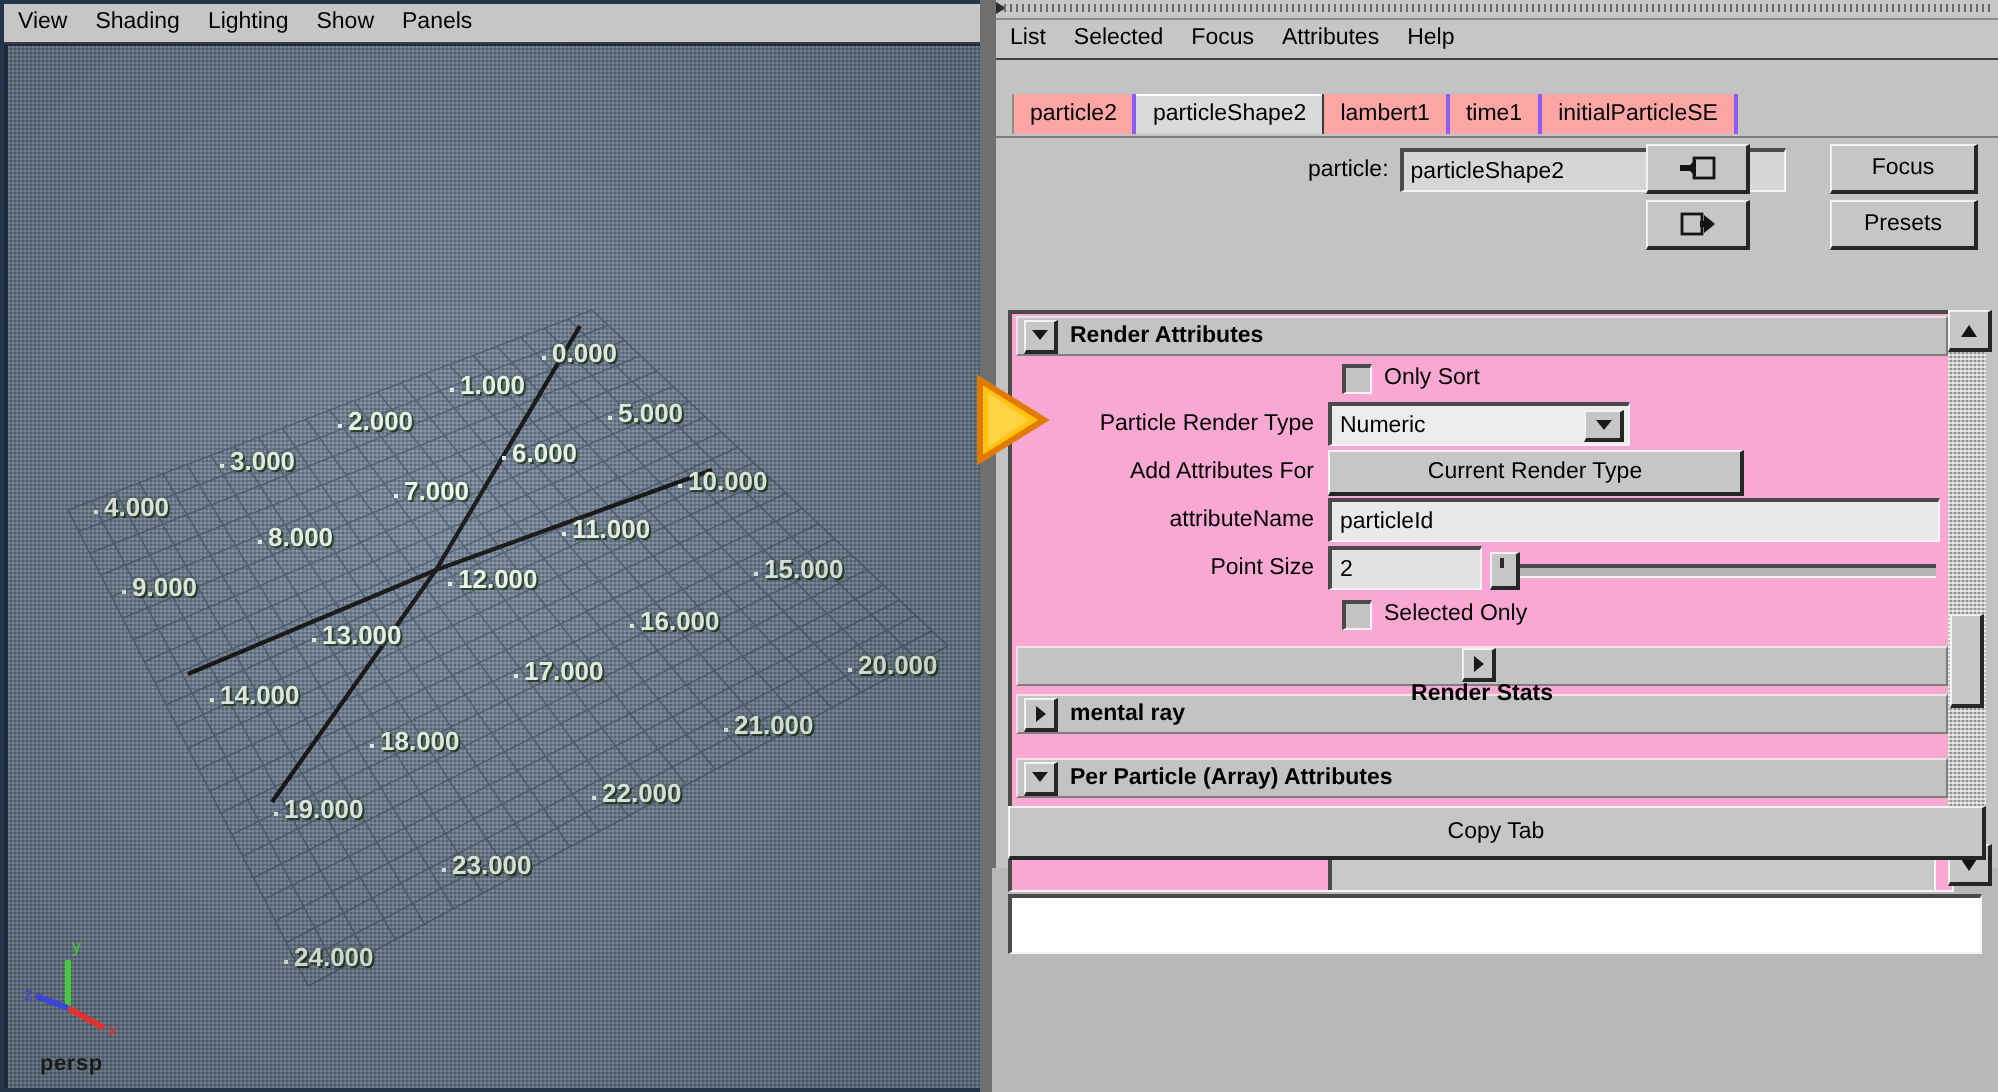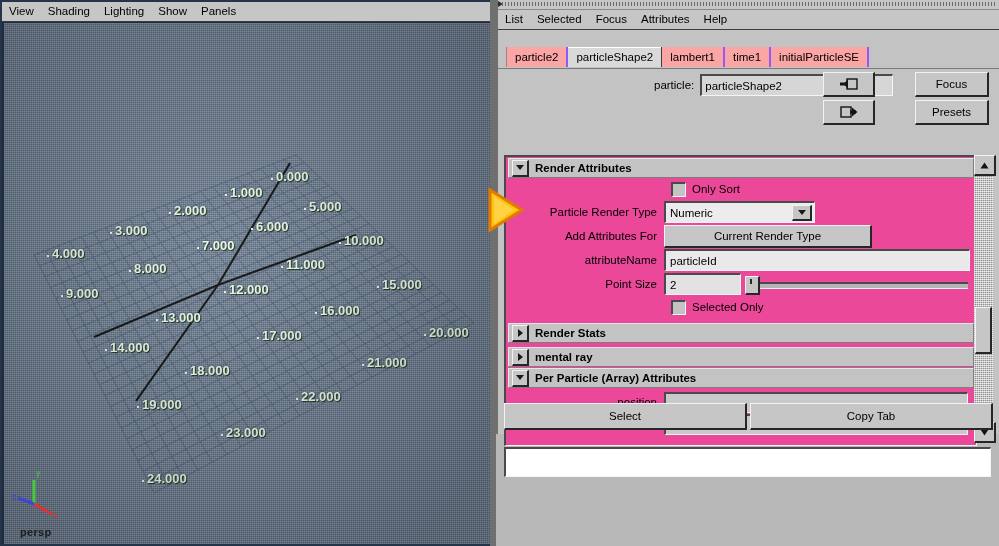--- a/index.html
+++ b/index.html
@@ -56,21 +56,21 @@
         font-family:"Liberation Sans",sans-serif;font-size:11.5px;color:#000;padding:0 3px;box-sizing:border-box;}
   #icon-col{position:absolute;right:118px;top:0;width:52px;}
   #btn-col{position:absolute;right:4px;top:0;width:74px;}
   .icon-btn{height:22px;background:#c6c6c6;display:flex;align-items:center;justify-content:center;
             margin-bottom:3px;cursor:default;}
   .push-btn{height:22px;background:#c6c6c6;display:flex;align-items:center;justify-content:center;
             font-size:11.5px;color:#000;margin-bottom:3px;cursor:default;}
 
   
   #attr-area{position:absolute;left:6px;top:155px;width:470px;height:288px;background:#c3c3c3;}
-  #attr-inner{position:absolute;inset:0;overflow:hidden;background:#ec4899;}
+  #attr-inner{position:absolute;inset:0;overflow:hidden;background:#f9a8d4;}
   .frame-hdr{display:flex;align-items:center;height:18px;background:#c3c3c3;margin:1px 2px 0 2px;
              border-top:1px solid #e6e6e6;border-left:1px solid #e6e6e6;
              border-right:1px solid #7d7d7d;border-bottom:1px solid #7d7d7d;cursor:default;}
   .frame-arrow{width:14px;height:14px;margin:0 6px 0 3px;background:#c6c6c6;
                display:flex;align-items:center;justify-content:center;flex:0 0 14px;}
   .tri-down{width:0;height:0;border-left:4px solid transparent;border-right:4px solid transparent;border-top:5px solid #1a1a1a;}
   .tri-right{width:0;height:0;border-top:4px solid transparent;border-bottom:4px solid transparent;border-left:5px solid #1a1a1a;}
   .frame-title{font-size:11.5px;font-weight:700;color:#000;}
 
   .attr-row{display:flex;align-items:center;height:24px;padding-right:6px;}
@@ -333,35 +333,35 @@
               <div class="tick"></div>
             </div>
           </div>
         </div>
 
         <div class="chk-row">
           <div class="chk bevel-in"></div>
           <span class="chk-lbl">Selected Only</span>
         </div>
 
-        <div class="frame-hdr" style="margin-top:5px;">
+        <div class="frame-hdr" style="margin-top:5px;flex-direction:column;">
           <div class="frame-arrow bevel-out">
             <div class="tri-right"></div>
           </div>
           <span class="frame-title">Render Stats</span>
         </div>
 
         <div class="frame-hdr" style="margin-top:4px;">
           <div class="frame-arrow bevel-out">
             <div class="tri-right"></div>
           </div>
           <span class="frame-title">mental ray</span>
         </div>
 
-        <div class="frame-hdr" style="margin-top:1px;">
+        <div class="frame-hdr" style="margin-top:12px;">
           <div class="frame-arrow bevel-out">
             <div class="tri-down"></div>
           </div>
           <span class="frame-title">Per Particle (Array) Attributes</span>
         </div>
 
         <div class="pp-row" style="margin-top:3px;">
           <span class="pp-lbl">position</span>
           <div class="pp-field bevel-in"></div>
         </div>
@@ -386,21 +386,20 @@
         </svg>
       </div>
       <div id="sb-thumb" class="bevel-out"></div>
     </div>
 
     <div id="notes-block">
       <div id="notes-field" class="bevel-in"></div>
     </div>
 
     <div id="bottom-btns">
-      <div class="bbtn bevel-out">Select</div>
       <div class="bbtn bevel-out">Copy Tab</div>
     </div>
   </div>
 
   <div id="cursor-pointer">
     <svg width="40" height="48" viewBox="0 0 40 48">
       <path d="M 4 4 L 36 24 L 4 44 Z" fill="#ffc20e" stroke="#e07a00" stroke-width="3"></path>
       <path d="M 8 10 L 28 24 L 8 38 Z" fill="#ffd54a" opacity="0.9"></path>
     </svg>
   </div>

